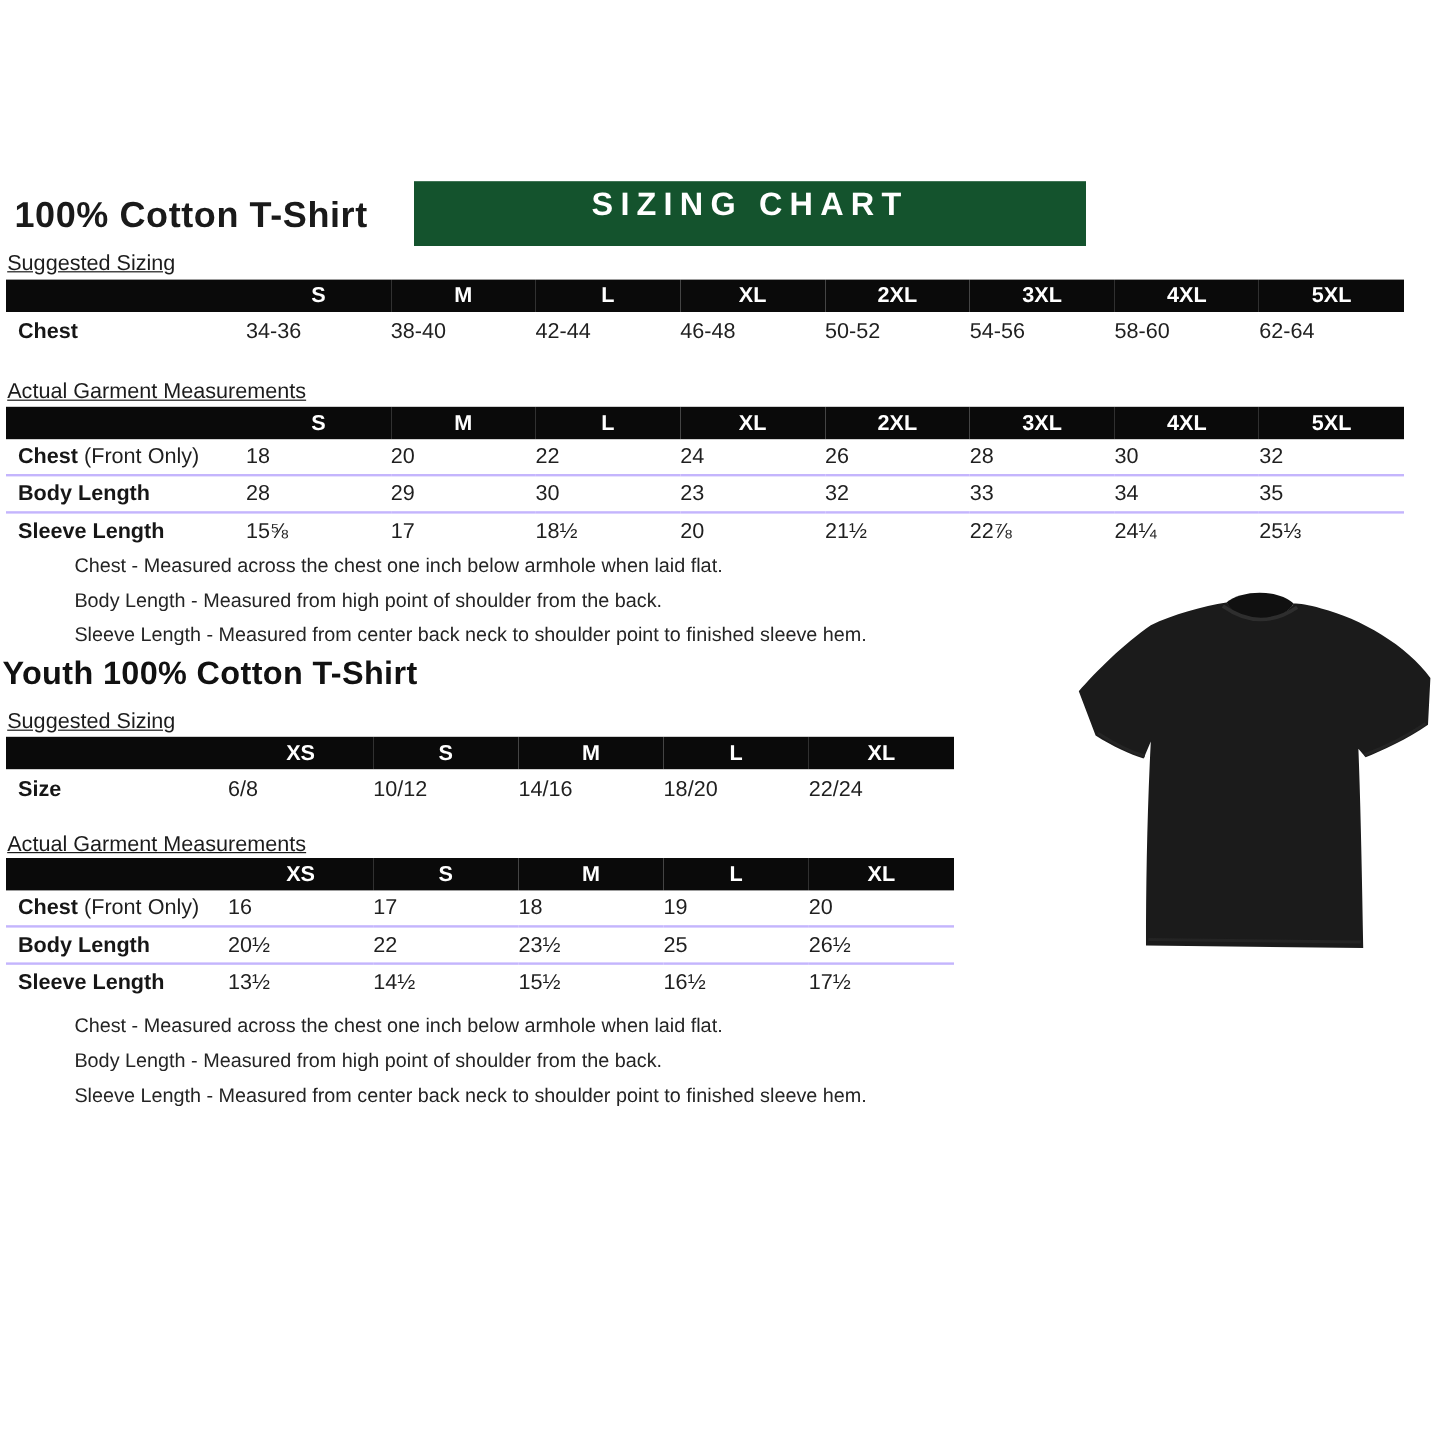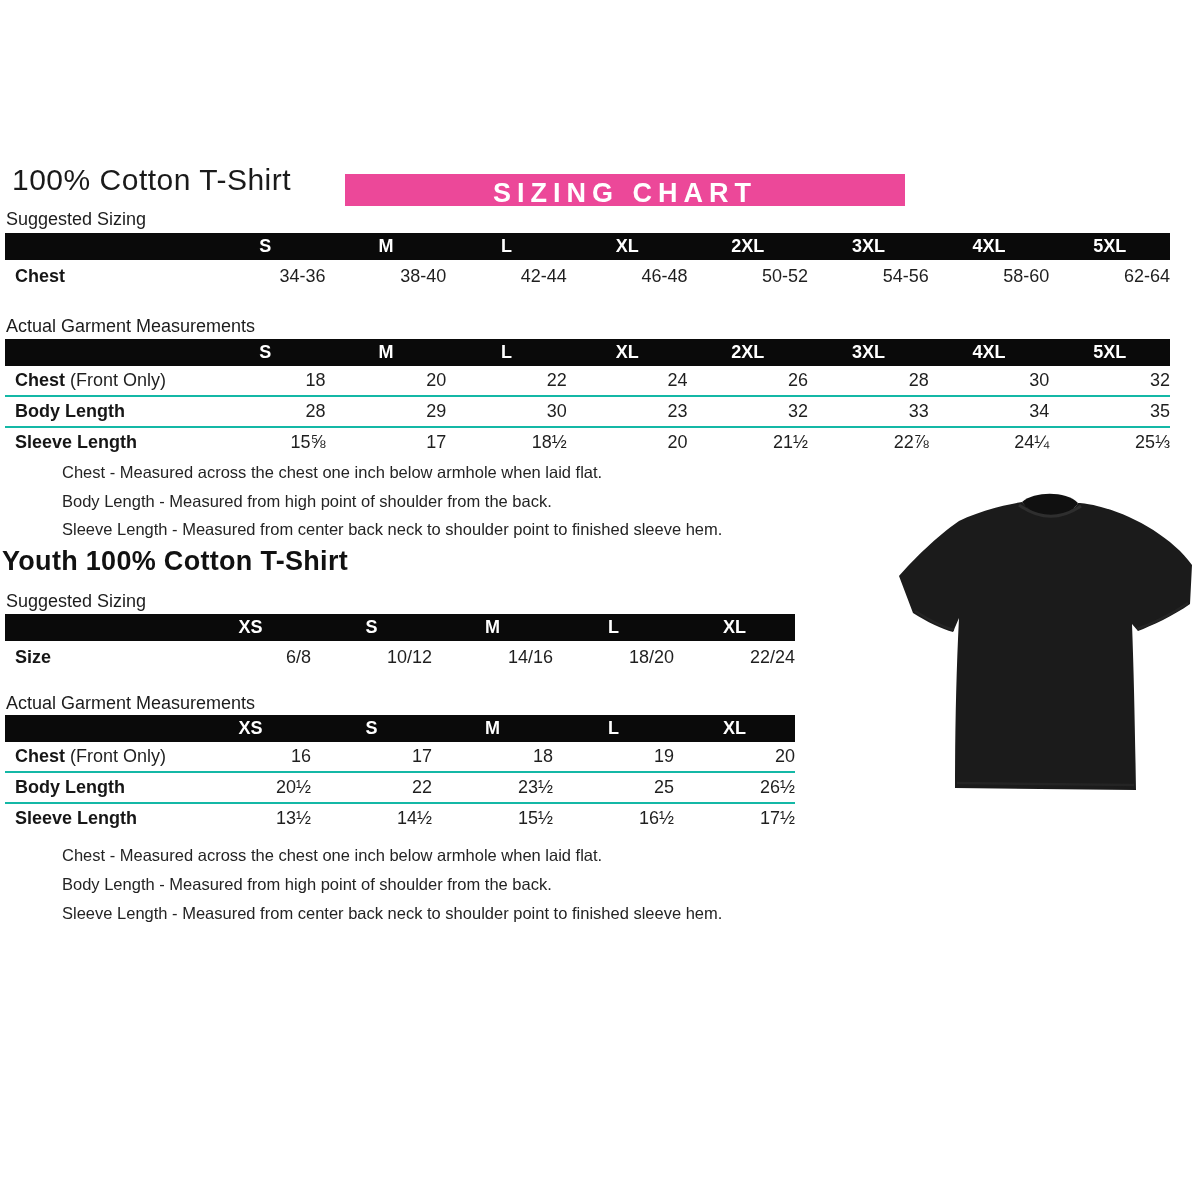--- a/index.html
+++ b/index.html
@@ -13,38 +13,39 @@
     height: 1200px;
     font-family: "Liberation Sans", "DejaVu Sans", sans-serif;
     color: #141414;
     overflow: hidden;
   }
   .abs { position: absolute; }
 
   .page-title {
     left: 12px; top: 163px;
     font-size: 30px;
-    font-weight: normal;
+    font-weight: bold;
     color: #1a1a1a;
     letter-spacing: 0.5px;
   }
   .banner {
-    left: 345px; top: 174px;
-    width: 560px; height: 32px;
-    background: #ec4899;
+    left: 345px; top: 151px;
+    width: 560px; height: 54px;
+    background: #14532d;
     color: #ffffff;
     font-size: 27px;
     font-weight: bold;
     letter-spacing: 6px;
     text-align: center;
     line-height: 38px;
   }
   .section-label {
     font-size: 18px;
     color: #1c1c1c;
+    text-decoration: underline;
   }
   .youth-title {
     left: 2px; top: 546px;
     font-size: 27px;
     font-weight: bold;
     color: #111;
     letter-spacing: 0.3px;
     text-align: center;
   }
 
@@ -58,36 +59,36 @@
     color: #ffffff;
     font-weight: bold;
     font-size: 18px;
     height: 27px;
     padding: 0;
     text-align: center;
     vertical-align: middle;
   }
   table.sizing-table td {
     padding: 0;
-    text-align: right;
+    text-align: left;
     vertical-align: middle;
     color: #1f1f1f;
   }
   table.sizing-table td.row-label {
     text-align: left;
     padding-left: 10px;
     white-space: nowrap;
   }
   .row-label .label-main { font-weight: bold; color: #161616; margin-top: 48px; }
   .row-label .label-suffix { font-weight: normal; margin-left: 5px; }
 
   .suggested td { height: 33px; }
   .measurements td { height: 29px; }
   .measurements tr.body-row + tr.body-row td {
-    border-top: 2px solid #14b8a6;
+    border-top: 2px solid #c4b5fd;
   }
 
   .notes {
     font-size: 16.5px;
     color: #242424;
     line-height: 28.5px;
     white-space: nowrap;
     margin-left: 48px;
   }
 

